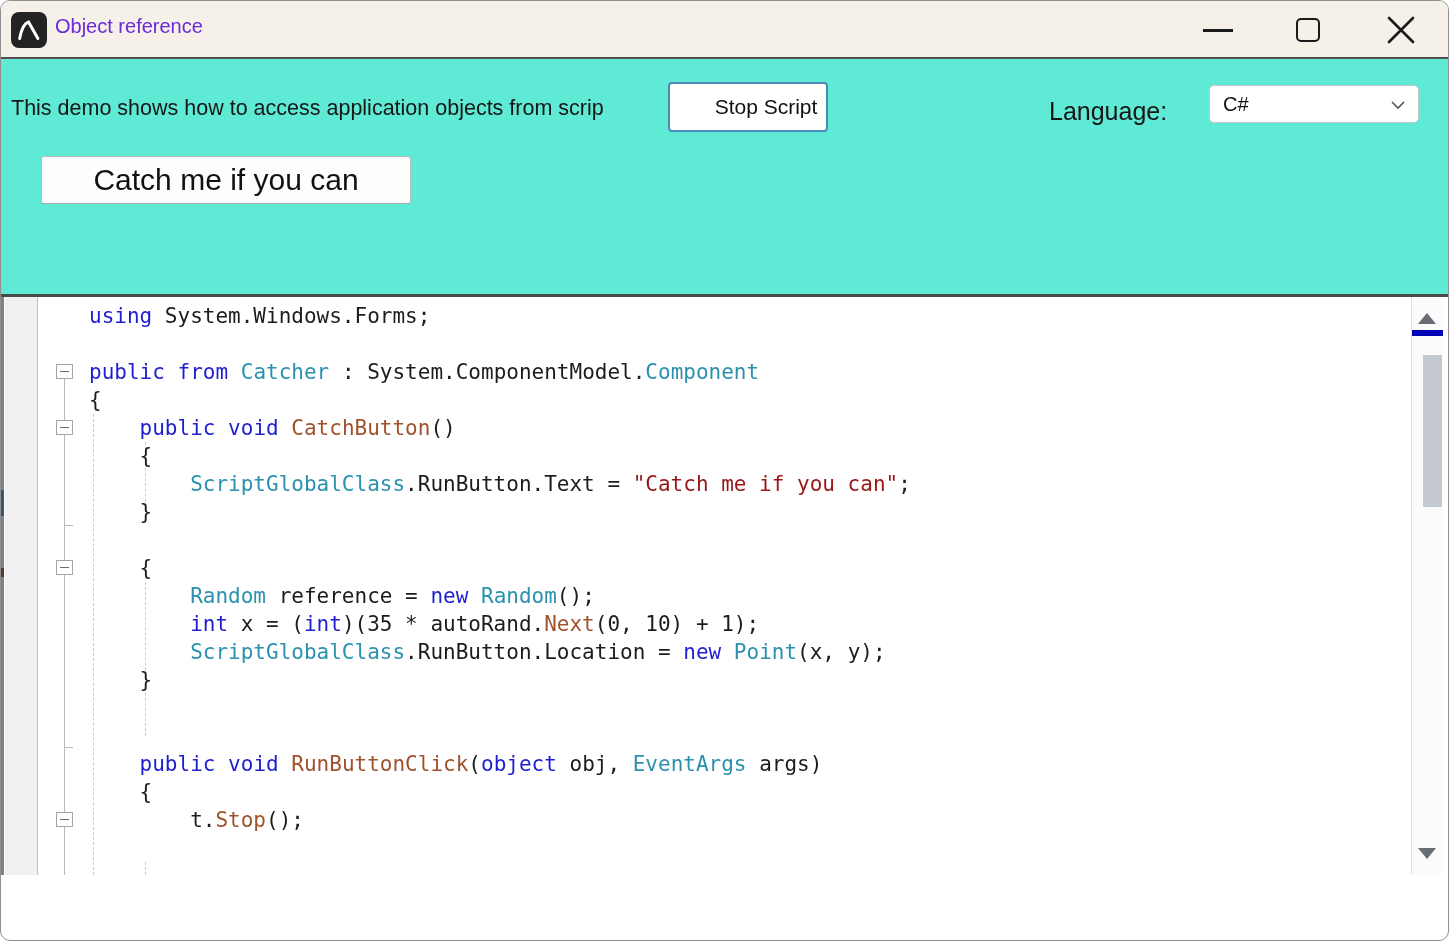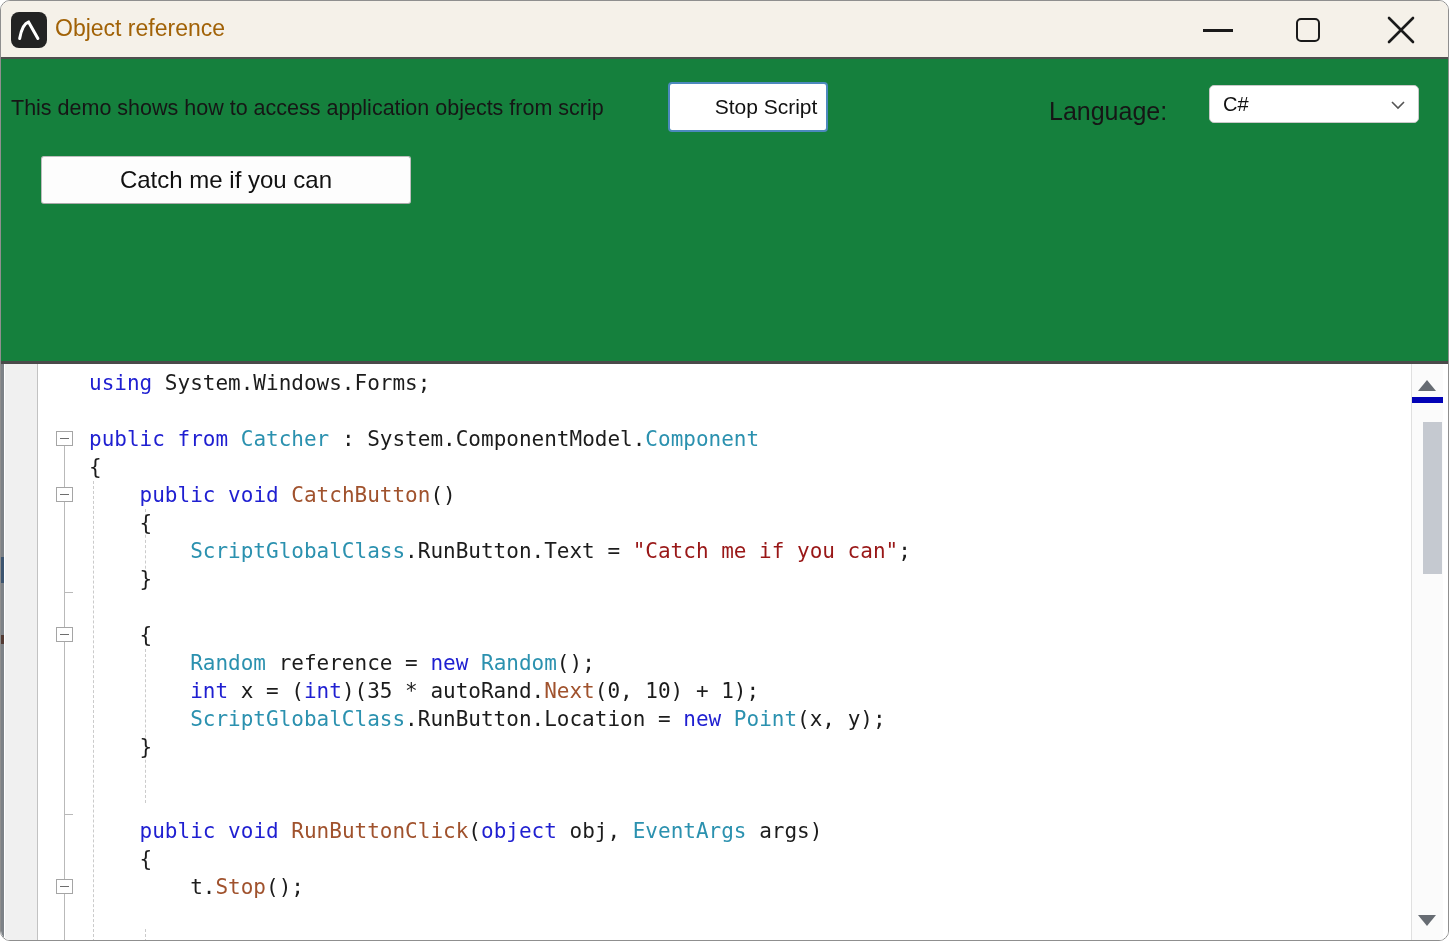--- a/index.html
+++ b/index.html
@@ -10,31 +10,31 @@
   }
   
   .titlebar {
     position:relative; height:58px; background:#f5f1e9; border-bottom:2px solid #4f4f4f;
   }
   .app-icon {
     position:absolute; left:10px; top:11px; width:36px; height:36px;
     background:#232323; border-radius:8px; display:flex; align-items:center; justify-content:center;
   }
   .title-text {
-    position:absolute; left:54px; top:14px; font-size:23px; color:#a16207; white-space:nowrap;
+    position:absolute; left:54px; top:14px; font-size:20px; color:#6d28d9; white-space:nowrap;
   }
   .win-btn { position:absolute; top:0; width:60px; height:58px; display:flex; align-items:center; justify-content:center; cursor:default; }
   .btn-min { left:1187px; }
   .btn-max { left:1277px; }
   .btn-close { left:1370px; }
   .glyph-min { width:30px; height:3px; background:#1a1a1a; }
   .glyph-max { width:24px; height:24px; border:2.5px solid #1a1a1a; border-radius:5px; }
   
   .toolbar {
-    position:relative; height:305px; background:#15803d; border-bottom:3px solid #4a4a4a;text-decoration:underline;
+    position:relative; height:238px; background:#5eead4; border-bottom:3px solid #4a4a4a;text-decoration:underline;
   }
   .demo-text {
     position:absolute; left:10px; top:37px; font-size:21.5px; color:#161616;
     white-space:nowrap; width:657px; overflow:hidden;
   }
   .stop-button {
     position:absolute; left:667px; top:23px; width:160px; height:50px;
     background:#ffffff; border:2px solid #4c89bd; border-radius:4px;
     font-size:21px; color:#111; font-family:"Liberation Sans", sans-serif;
     display:flex; align-items:center; justify-content:center;padding-left:36px;
@@ -42,21 +42,21 @@
   .language-label { position:absolute; left:1048px; top:38px; font-size:25px; color:#161616; }
   .language-dropdown {
     position:absolute; left:1208px; top:26px; width:210px; height:38px;
     background:#ffffff; border:1px solid #c9c9c9; border-radius:5px;
     display:flex; align-items:center; padding-left:13px; font-size:20px; color:#111;
   }
   .dd-chevron { position:absolute; right:12px; top:14px; }
   .catch-button {
     position:absolute; left:40px; top:97px; width:370px; height:48px;
     background:#fdfdfd; border:1px solid #bdbdbd; border-bottom-color:#a9a9a9; border-radius:3px;
-    font-size:24px; color:#111; font-family:"Liberation Sans", sans-serif;
+    font-size:30px; color:#111; font-family:"Liberation Sans", sans-serif;
     display:flex; align-items:center; justify-content:center;
   }
   
   .editor { position:relative; height:578px; background:#ffffff; overflow:hidden;padding-left:27px; }
   .edge-strip { position:absolute; left:0; top:0; width:3px; height:100%; background:#7d8287; }
   .edge-mark-blue { position:absolute; left:0; top:193px; width:3px; height:26px; background:#3d5570; }
   .edge-mark-dark { position:absolute; left:0; top:271px; width:3px; height:9px; background:#533a33; }
   .selection-margin {
     position:absolute; left:4px; top:0; width:33px; height:100%;
     background:#f0f0f0; border-right:1px solid #c2c2c2;

